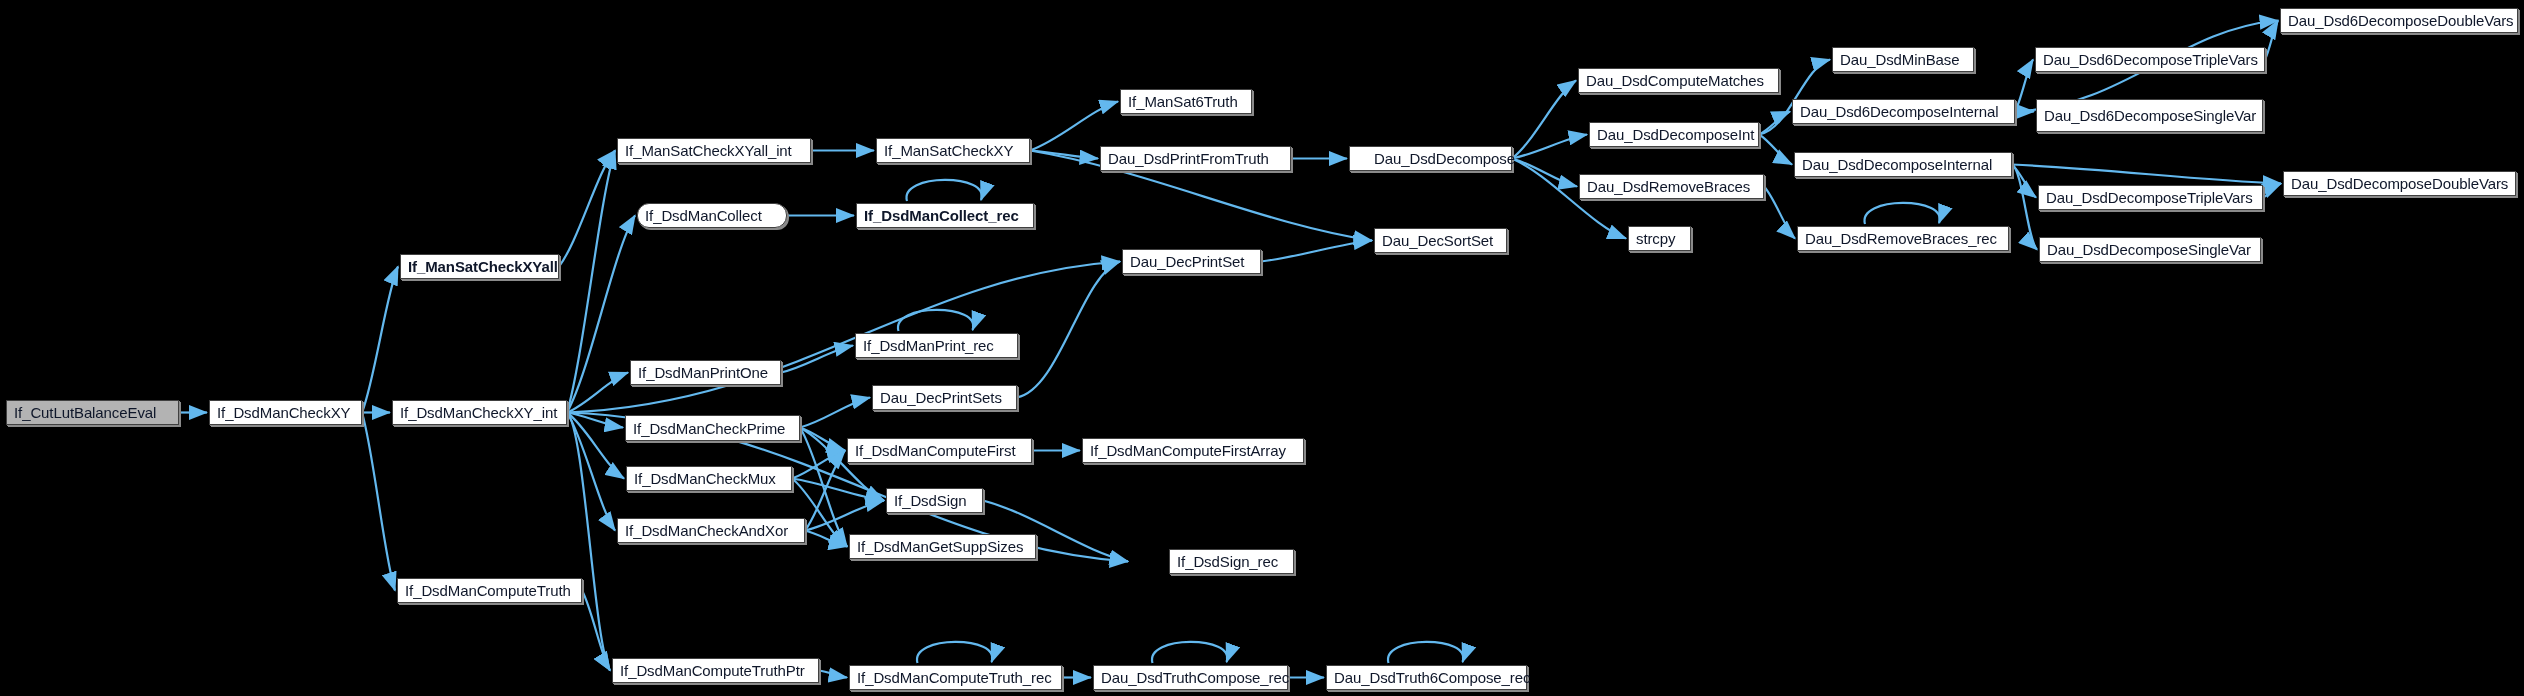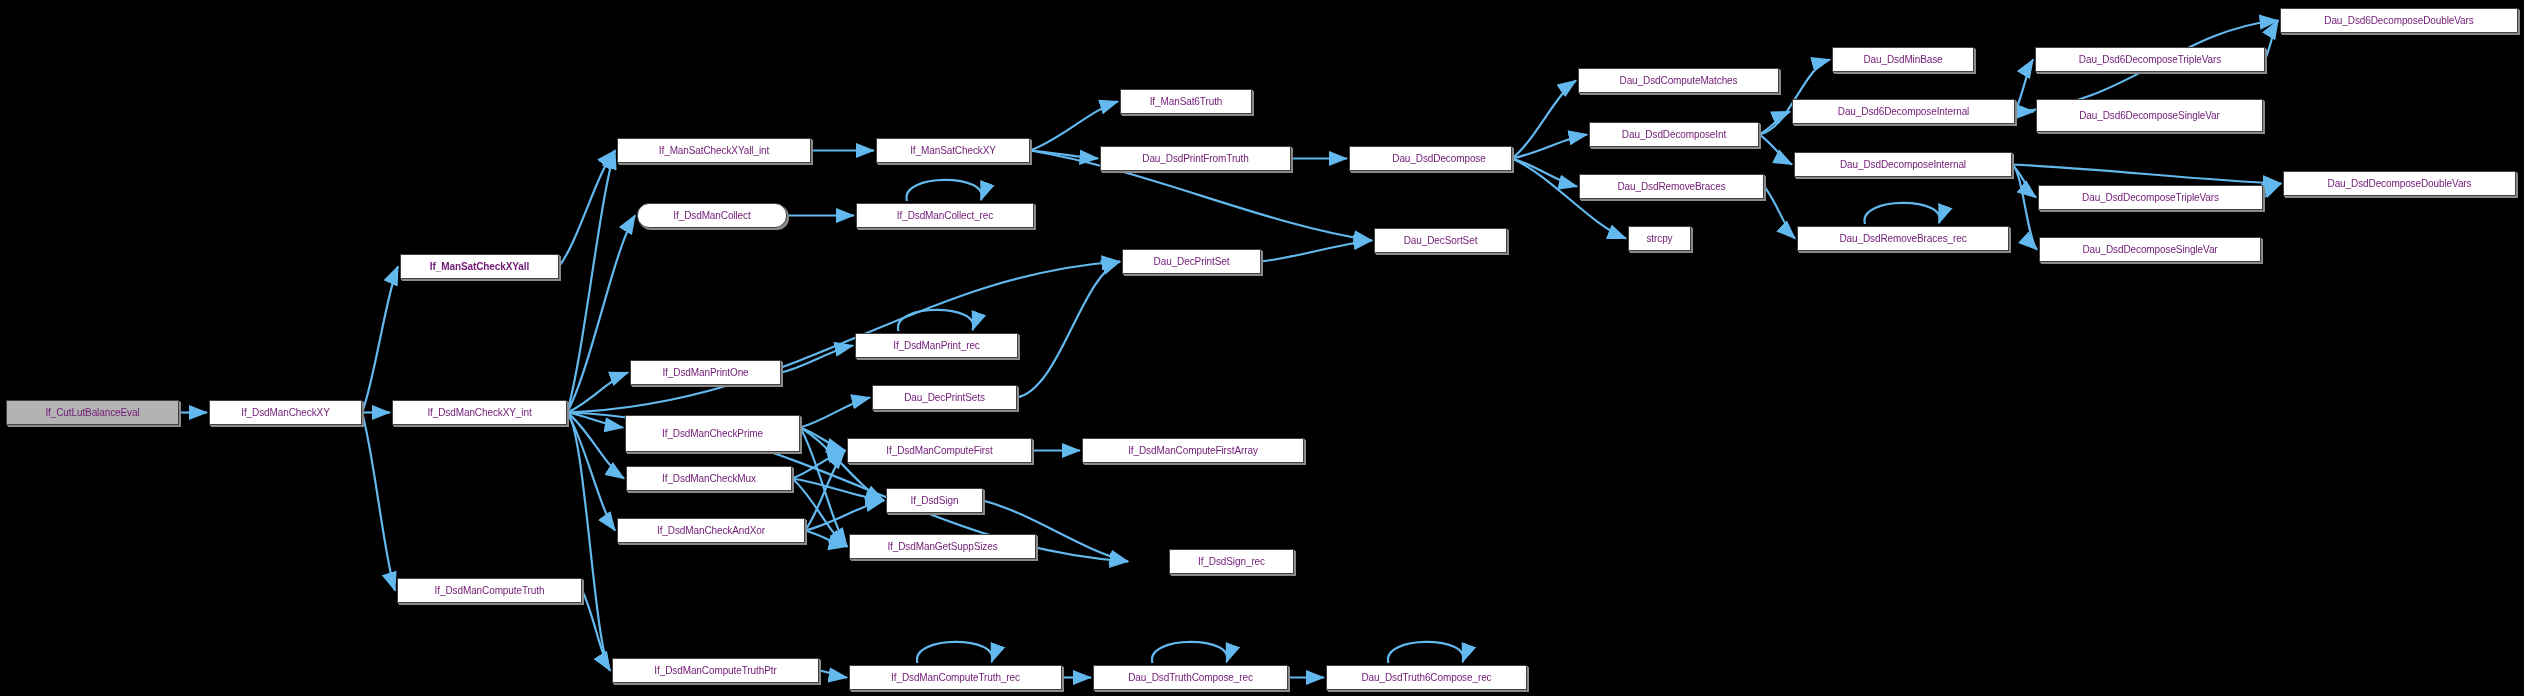--- a/index.html
+++ b/index.html
@@ -17,26 +17,26 @@
     width:2524px;
     height:696px;
     pointer-events:none;
   }
   .node{
     position:absolute;
     box-sizing:border-box;
     background:#ffffff;
     border:1px solid #404040;
     box-shadow:1px 1px 0 0 #8a8a8a, 2px 2px 0 0 #8a8a8a;
-    color:#701a75;
-    font-size:10px;
+    color:#0f172a;
+    font-size:15px;
     line-height:1;
     display:flex;
     align-items:center;
-    justify-content:center;
+    justify-content:flex-start;
     white-space:nowrap;
     letter-spacing:-0.1px;
     padding:0 7px;
     z-index:5;
   }
   .node.root{
     background:#b3b3b3;
   }
   .node-label{
     display:block;
@@ -129,21 +129,21 @@
       </div>
       <div class="node" style="left: 400px; top: 254px; width: 159px; height: 25px; font-weight: bold;">
         <span class="node-label">If_ManSatCheckXYall</span>
       </div>
       <div class="node" style="left: 617px; top: 138px; width: 194px; height: 25px;">
         <span class="node-label">If_ManSatCheckXYall_int</span>
       </div>
       <div class="node" style="left: 637px; top: 203px; width: 150px; height: 25px; border-radius: 12px;">
         <span class="node-label">If_DsdManCollect</span>
       </div>
-      <div class="node" style="left: 856px; top: 203px; width: 178px; height: 25px;">
+      <div class="node" style="left: 856px; top: 203px; width: 178px; height: 25px; font-weight: bold;">
         <span class="node-label">If_DsdManCollect_rec</span>
       </div>
       <div class="node" style="left: 876px; top: 138px; width: 154px; height: 25px;">
         <span class="node-label">If_ManSatCheckXY</span>
       </div>
       <div class="node" style="left: 1120px; top: 89px; width: 132px; height: 25px;">
         <span class="node-label">If_ManSat6Truth</span>
       </div>
       <div class="node" style="left: 1100px; top: 146px; width: 191px; height: 25px;">
         <span class="node-label">Dau_DsdPrintFromTruth</span>
@@ -201,21 +201,21 @@
       </div>
       <div class="node" style="left: 630px; top: 360px; width: 151px; height: 25px;">
         <span class="node-label">If_DsdManPrintOne</span>
       </div>
       <div class="node" style="left: 855px; top: 333px; width: 163px; height: 25px;">
         <span class="node-label">If_DsdManPrint_rec</span>
       </div>
       <div class="node" style="left: 872px; top: 385px; width: 145px; height: 25px;">
         <span class="node-label">Dau_DecPrintSets</span>
       </div>
-      <div class="node" style="left: 625px; top: 415px; width: 175px; height: 37px;">
+      <div class="node" style="left: 625px; top: 415px; width: 175px; height: 26px;">
         <span class="node-label">If_DsdManCheckPrime</span>
       </div>
       <div class="node" style="left: 847px; top: 438px; width: 185px; height: 25px;">
         <span class="node-label">If_DsdManComputeFirst</span>
       </div>
       <div class="node" style="left: 1082px; top: 438px; width: 222px; height: 25px;">
         <span class="node-label">If_DsdManComputeFirstArray</span>
       </div>
       <div class="node" style="left: 626px; top: 466px; width: 166px; height: 25px;">
         <span class="node-label">If_DsdManCheckMux</span>

